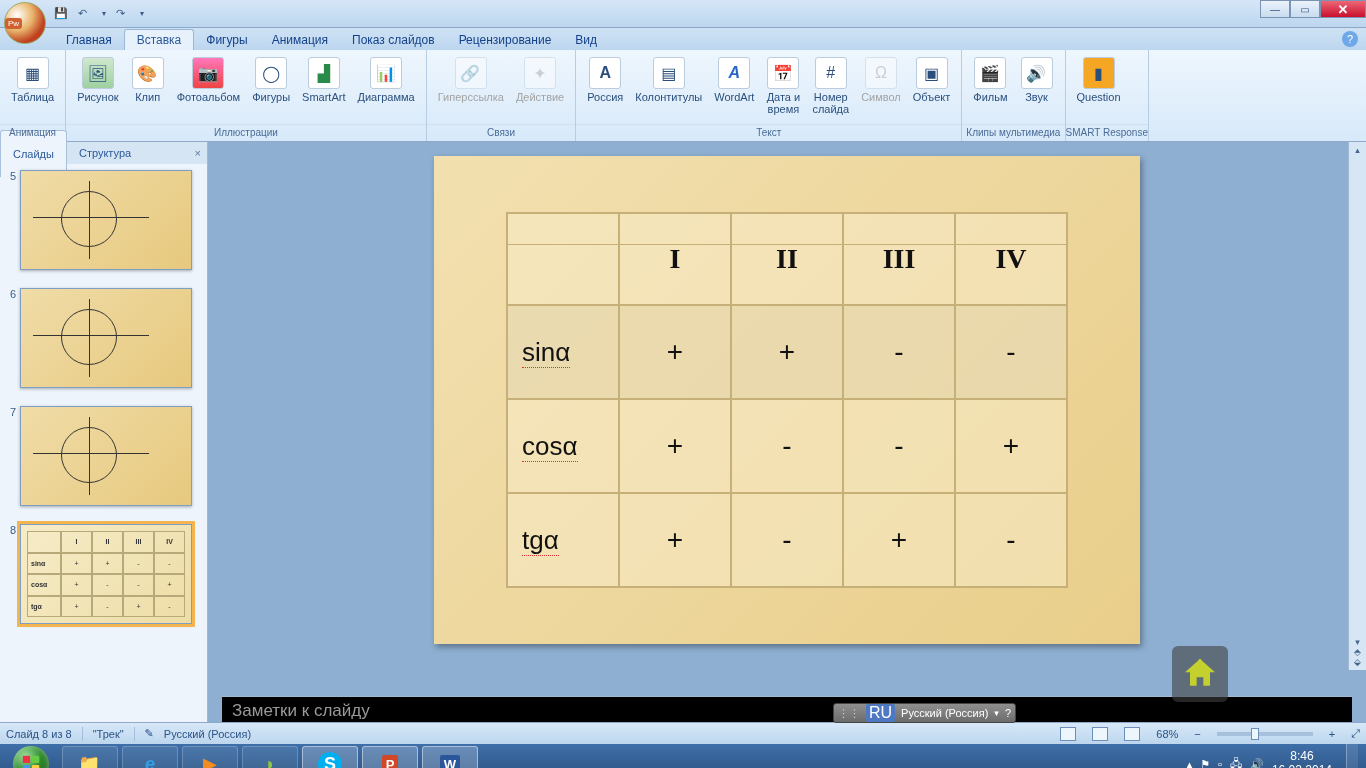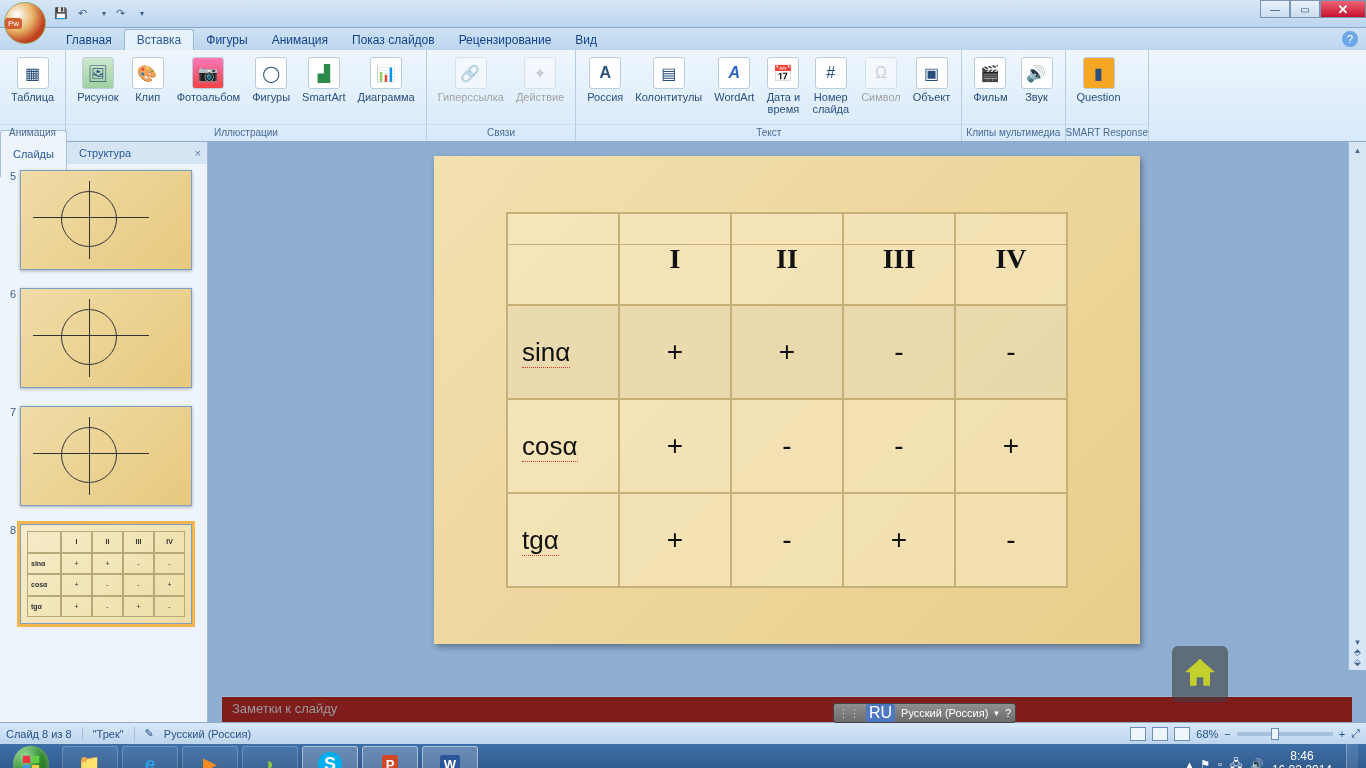--- a/index.html
+++ b/index.html
@@ -57,27 +57,27 @@
 .canvas-scroll { flex: 1; display: flex; align-items: flex-start; justify-content: center; overflow: hidden; padding-top: 14px; position:relative;}
 .slide { width: 706px; height: 488px; background: linear-gradient(135deg, #f2e0b0, #e9ce8a); box-shadow: 2px 3px 6px rgba(0,0,0,.35); display: flex; align-items: center; justify-content: center; }
 .trig-table { border-collapse: collapse; }
 .trig-table td { border: 2px solid #c7b077; width: 112px; height: 94px; text-align: center; font-size: 28px; font-family: Arial, sans-serif; color: #111; background: rgba(247,235,200,.55); }
 .trig-table tr:first-child td { font-weight: bold; font-family: "Times New Roman", serif; height: 92px; position:relative;}
 .trig-table tr:first-child td::before{content:"";position:absolute;left:0;right:0;top:30px;height:1px;background:#c7b077;}
 .trig-table td.rowh { text-align: left; padding-left: 14px; font-size: 26px; }
 .trig-table td.rowh span{border-bottom:1px dotted #d33;}
 .trig-table tr:nth-child(2) td{background:rgba(232,218,178,.75);}
 
-.notes { height: 26px; background: #7f1d1d; border-top: 1px solid #9fb8d4; font-size: 13px; color: #9a9a9a; padding: 4px 10px; margin: 0 14px;}
+.notes { height: 26px; background: #000000; border-top: 1px solid #9fb8d4; font-size: 17px; color: #9a9a9a; padding: 4px 10px; margin: 0 14px;}
 .vruler{width:18px;background:#d7e6f5;position:absolute;right:0;top:0;bottom:26px;border-left:1px solid #9fb8d4;display:flex;flex-direction:column;align-items:center;justify-content:space-between;color:#45658c;font-size:9px;padding:3px 0;}
 
 
 .statusbar { height: 22px; background: linear-gradient(#d7e8f8,#bdd6ed); border-top: 1px solid #8fa9c9; display: flex; align-items: center; font-size: 11px; color: #2a5388; padding: 0 6px; gap: 10px; }
 .statusbar .sep { width: 1px; height: 14px; background: #a5bedb; }
-.statusbar .right { margin-left: auto; display: flex; align-items: center; gap: 6px; }
+.statusbar .right { margin-left: auto; display: flex; align-items: center; gap: 16px; }
 .viewbtn { width: 16px; height: 14px; border: 1px solid #6d8fb8; background: #eef6fd; }
 .zoom-slider { width: 96px; height: 4px; background: #a7c0dc; position: relative; }
 .zoom-slider .knob { width: 8px; height: 12px; background: #eef6fd; border: 1px solid #6d8fb8; position: absolute; top: -4px; left: 34px; }
 
 
 .langbar { position: absolute; right: 350px; top: 703px; height: 20px; background: linear-gradient(#8f8f8f,#6c6c6c); border: 1px solid #444; border-radius: 3px; display: flex; align-items: center; font-size: 11px; color: #fff; padding: 0 4px; gap: 6px; z-index:30;}
 .langbar .ru { background: #4f78c2; padding: 0 3px; border-radius: 2px; font-size: 16px; }
 
 
 .taskbar { height: 40px; background: linear-gradient(#3f6fa8,#284f7d); display: flex; align-items: center; padding: 0 4px; gap: 4px; position: relative; }

